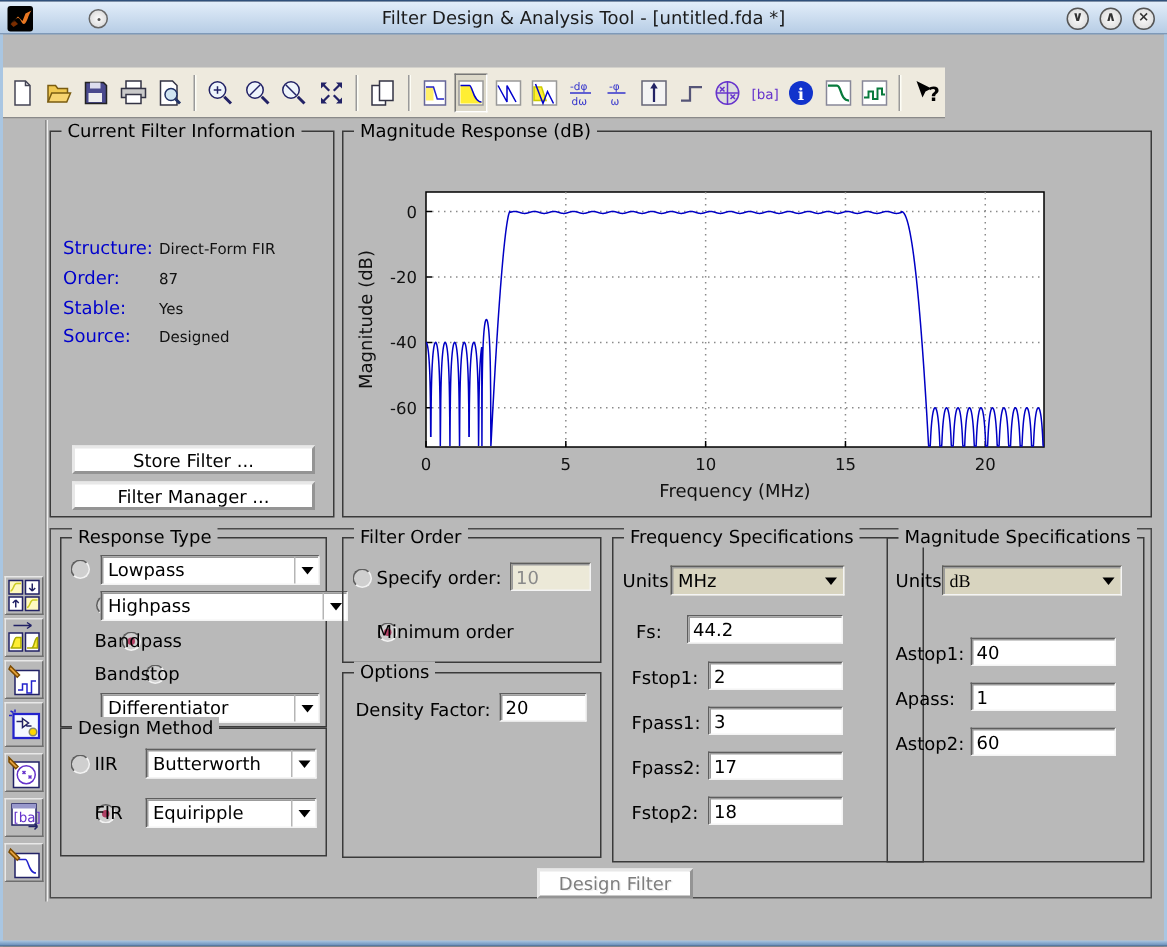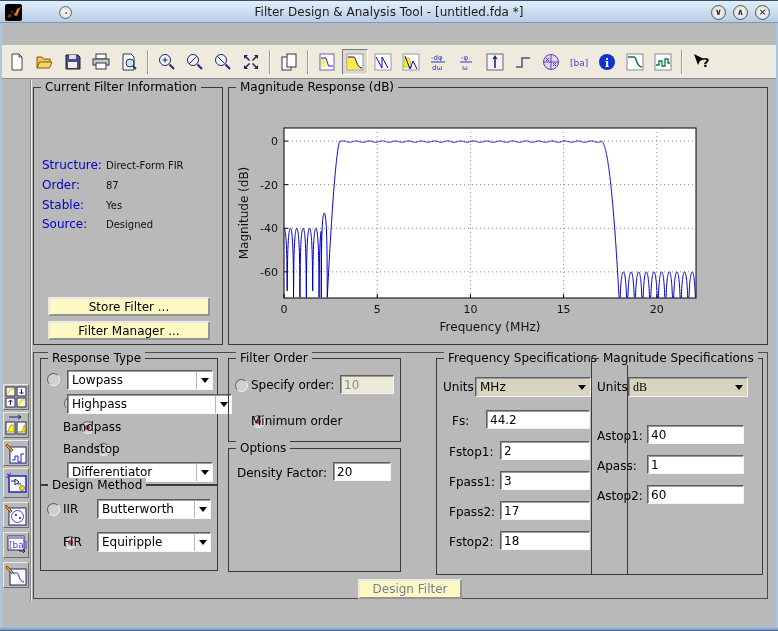--- a/index.html
+++ b/index.html
@@ -19,39 +19,39 @@
   .menu-dot{position:absolute;left:59px;top:5px;width:13px;height:13px;border-radius:50%;background:radial-gradient(#fcfcfc,#d2d2d2);border:1px solid #666;}
   .menu-dot::after{content:"";position:absolute;left:5px;top:5px;width:2px;height:2px;background:#555;border-radius:50%;}
   .winbtn{position:absolute;top:4px;width:15px;height:15px;border-radius:50%;background:radial-gradient(#fbfbfb,#d5d5d5);border:1px solid #555;color:#333;font-size:9px;font-weight:bold;text-align:center;line-height:13px;}
 
   
   .menubar{left:0;top:23px;width:778px;height:22px;background:#eeeade;border-bottom:1px solid #d6d2c2;display:flex;align-items:center;padding-left:2px;}
   .menu-item{padding:3px 11px 3px 10px;font-size:12px;color:#111;}
   .menu-item u{text-decoration:underline;}
 
   
-  .toolbar{left:0;top:45px;width:778px;height:34px;background:#eeeade;border-bottom:1px solid #8a8a8a;display:flex;align-items:center;padding-left:3px;}
+  .toolbar{left:0;top:45px;width:630px;height:34px;background:#eeeade;border-bottom:1px solid #8a8a8a;display:flex;align-items:center;padding-left:3px;}
   .tb{width:26px;height:26px;display:flex;align-items:center;justify-content:center;margin:0 1px;border:1px solid transparent;}
   .tb.sel{border-color:#777 #fff #fff #777;background:#ddd9ca;}
   .tb svg{width:20px;height:20px;}
   .tbsep{width:2px;height:24px;margin:0 4px;border-left:1px solid #9a9a9a;border-right:1px solid #fdfdf6;}
 
   
   .side-divider{left:30px;top:80px;width:2px;height:521px;border-left:1px solid #8a8a8a;border-right:1px solid #eee;}
   .sb{left:3px;width:26px;height:26px;background:#b9b9b9;border:1px solid;border-color:#e8e8e8 #6e6e6e #6e6e6e #e8e8e8;display:flex;align-items:center;justify-content:center;}
   .sb svg{width:22px;height:22px;}
 
   
   .gbox{position:absolute;border:1px solid #3a3a3a;}
   .gtitle{position:absolute;top:-8px;left:7px;background:#b9b9b9;padding:0 4px;font-size:12px;color:#000;white-space:nowrap;}
 
   
   .cfi-label{color:#0000cc;font-size:12px;}
   .cfi-value{color:#111;font-size:10px;}
-  .btn3d{background:#fef9c3;border:2px outset #e8e8e8;font-size:12px;color:#000;text-align:center;font-family:"DejaVu Sans",sans-serif;padding:0;}
+  .btn3d{background:#ffffff;border:2px outset #e8e8e8;font-size:12px;color:#000;text-align:center;font-family:"DejaVu Sans",sans-serif;padding:0;}
 
   
   .radio{width:13px;height:13px;border-radius:50%;background:#cfcfcf;border:1px solid;border-color:#5e5e5e #f2f2f2 #f2f2f2 #5e5e5e;display:inline-block;position:relative;}
   .radio.checked::after{content:"";position:absolute;left:3px;top:3px;width:5px;height:5px;border-radius:50%;background:#b04064;}
   .rlabel{font-size:12px;color:#000;}
   .dd{background:#fff;border:1px solid;border-color:#5e5e5e #f4f4f4 #f4f4f4 #5e5e5e;box-shadow:inset 1px 1px 0 #9b9b9b;display:flex;align-items:center;height:20px;font-size:12px;padding-left:4px;}
   .dd .dd-val{flex:1;white-space:nowrap;overflow:hidden;}
   .dd .dd-btn{width:16px;height:100%;display:flex;align-items:center;justify-content:center;border-left:1px solid #b5b5b5;}
   .tri{width:0;height:0;border-left:4px solid transparent;border-right:4px solid transparent;border-top:5px solid #000;}
   .dd.units{background:#d8d4bf;}
@@ -426,21 +426,21 @@
     <span class="abs radio checked" style="left:6px;top:56px;"></span>
     <span class="abs rlabel" style="left:22px;top:55px;">Minimum order</span>
   </div>
 
   <div class="gbox" style="left:228px;top:448px;width:173px;height:124px;">
     <span class="gtitle">Options</span>
     <span class="abs flabel" style="left:8px;top:17px;">Density Factor:</span>
     <input class="abs field" style="left: 104px; top: 13px; width: 58px;" value="20">
   </div>
 
-  <div class="gbox" style="left:408px;top:358px;width:192px;height:217px;margin-left:28px;">
+  <div class="gbox" style="left:408px;top:358px;width:208px;height:217px;">
     <span class="gtitle">Frequency Specifications</span>
     <span class="abs flabel" style="left:6px;top:21px;">Units</span>
     <div class="abs dd units" style="left:38px;top:18px;width:116px;">
         <span class="dd-val">MHz</span>
         <span class="dd-btn" style="border-left:none;">
           <i class="tri"></i>
         </span>
       </div>
     <span class="abs flabel" style="left:15px;top:55px;">Fs:</span>
     <input class="abs field" style="left: 49px; top: 51px; width: 104px;" value="44.2">

